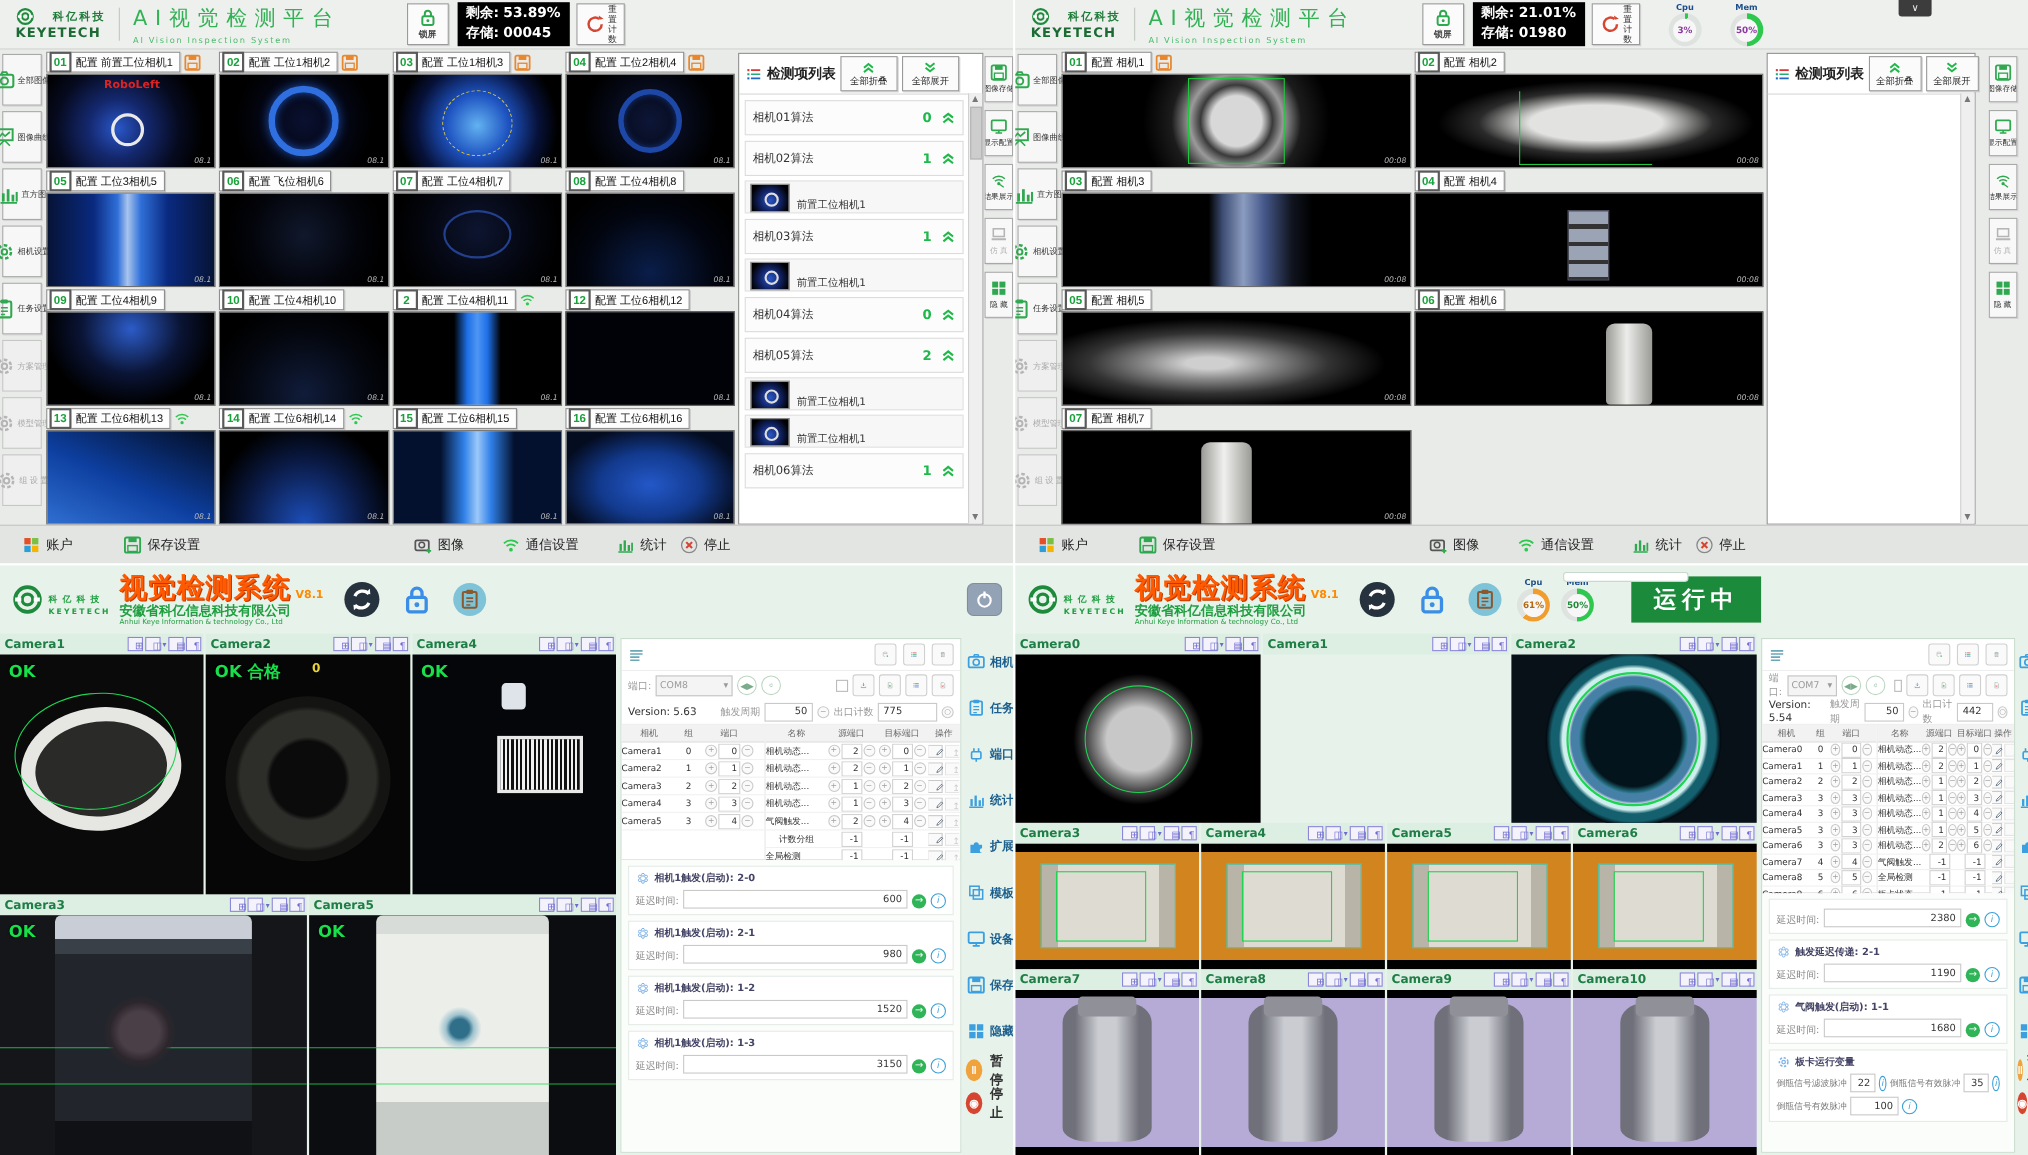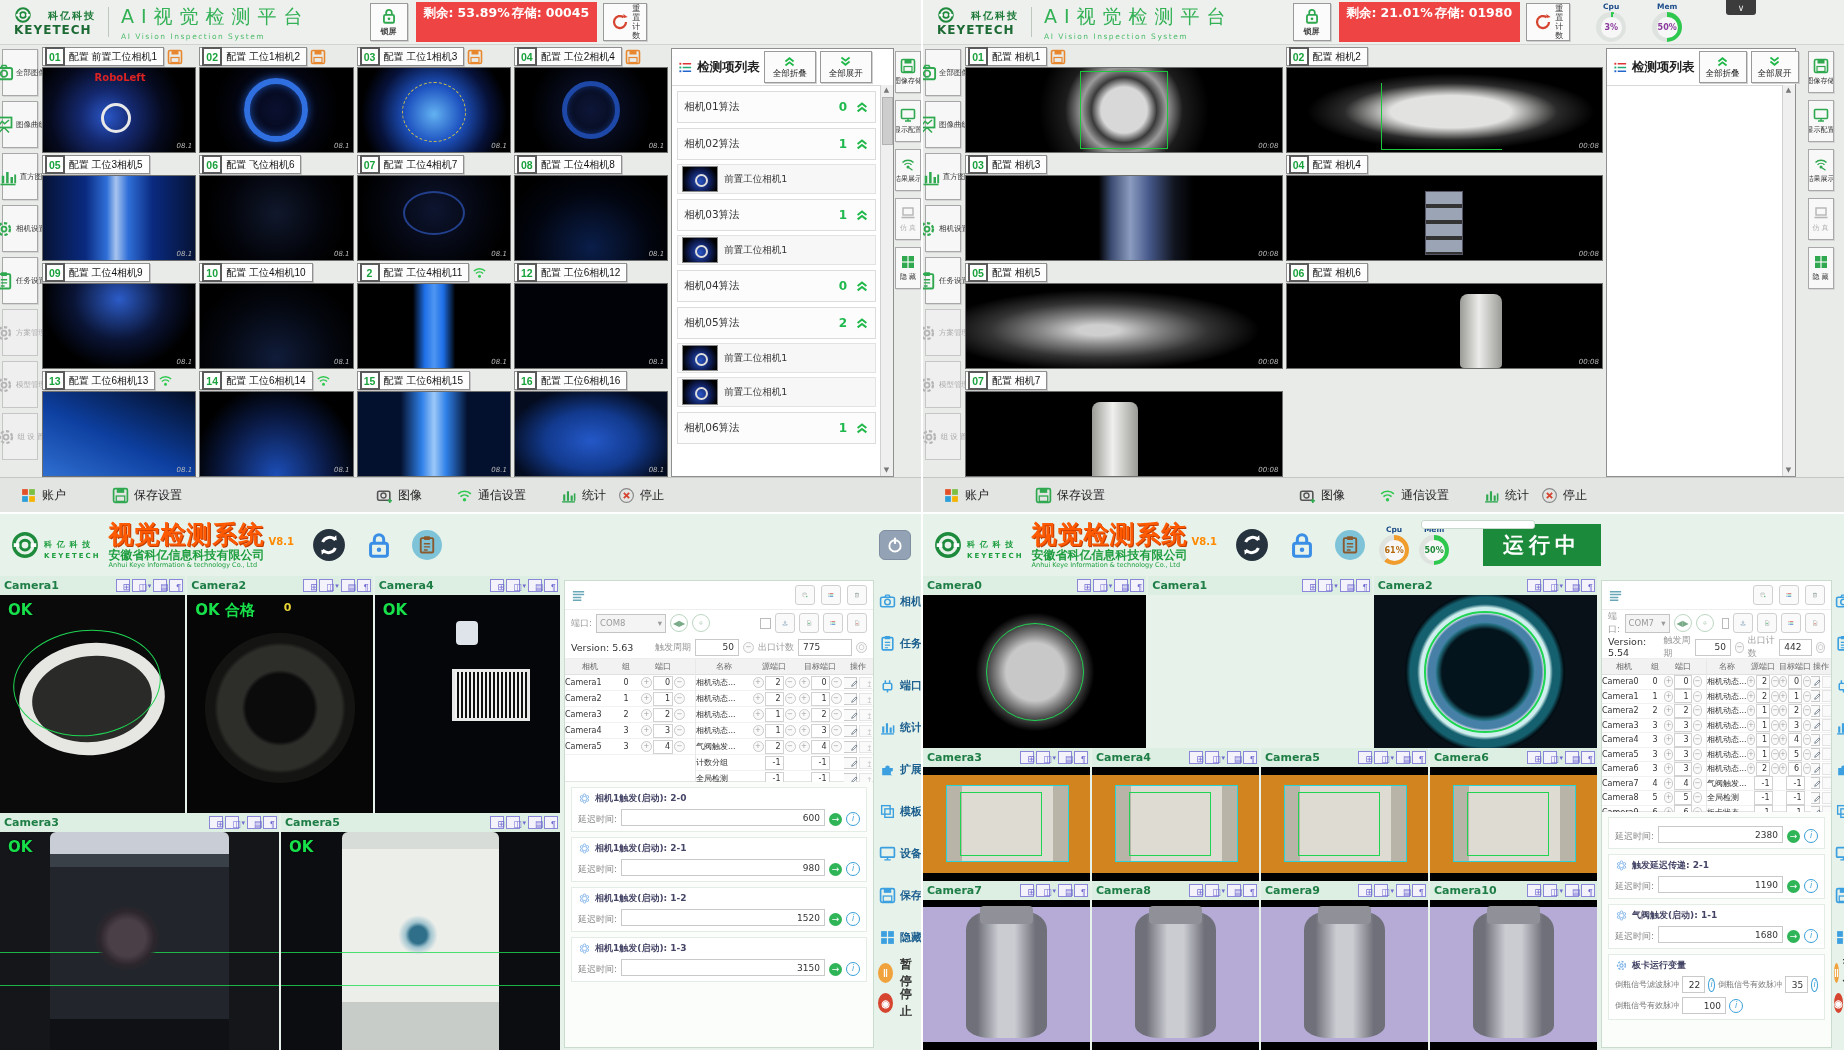--- a/index.html
+++ b/index.html
@@ -17,21 +17,21 @@
   .brand{display:flex;flex-direction:column;justify-content:center;margin-left:14px;line-height:1.1;}
   .brand-row{display:flex;align-items:center;gap:16px;}
   .brand-cn{color:#1d7a38;font-size:10px;font-weight:bold;letter-spacing:2px;}
   .brand-en{color:#1d6b34;font-size:12px;font-weight:bold;letter-spacing:1px;}
   .brand-div{width:1px;height:30px;background:#bfc8bf;margin:0 12px;}
   .t-titlebox{display:flex;flex-direction:column;}
   .t-title{color:#33b155;font-size:19px;letter-spacing:7px;}
   .t-sub{color:#4dbb6b;font-size:7.5px;letter-spacing:1.5px;margin-top:2px;}
   .lockbtn{margin-left:60px;width:38px;height:38px;border:1px solid #9a9a9a;background:#fbfbfb;display:flex;flex-direction:column;align-items:center;justify-content:center;gap:1px;box-shadow:1px 1px 0 #cfcfcf;}
   .lockbtn span{font-size:8px;color:#444;font-weight:bold;}
-  .storebox{margin-left:8px;background:#ef4444;color:#fff;padding:3px 8px;height:34px;display:flex;flex-direction:row;justify-content:flex-end;gap:2px;font-size:12.5px;font-weight:bold;}
+  .storebox{margin-left:8px;background:#000000;color:#fff;padding:3px 8px;height:34px;display:flex;flex-direction:column;justify-content:flex-end;gap:2px;font-size:12.5px;font-weight:bold;}
   .storebox .srow{display:flex;gap:4px;white-space:nowrap;}
   .resetbtn{margin-left:6px;width:44px;height:38px;border:1px solid #9a9a9a;background:#fbfbfb;display:flex;align-items:center;justify-content:center;gap:2px;box-shadow:1px 1px 0 #cfcfcf;}
   .resetbtn .rlab{font-size:8px;color:#333;width:18px;line-height:1.15;}
   .gaugewrap{display:flex;flex-direction:column;align-items:center;margin-left:26px;}
   .gauge-lab{font-size:7.5px;color:#1d4d8a;font-weight:bold;margin-bottom:1px;}
   .gauge{width:30px;height:30px;border-radius:50%;display:flex;align-items:center;justify-content:center;}
   .gauge .gin{width:21px;height:21px;border-radius:50%;background:#f6f7f6;display:flex;align-items:center;justify-content:center;font-size:8px;font-weight:bold;color:#8b3a9e;}
   .dark-tab{position:absolute;right:88px;top:0;width:30px;height:15px;background:#3c3c3c;color:#eee;font-size:9px;display:flex;align-items:center;justify-content:center;border-radius:0 0 3px 3px;}
   .t-body{display:flex;height:434px;}
   .t-side{width:40px;display:flex;flex-direction:column;align-items:center;padding-top:4px;gap:5px;}
@@ -54,21 +54,21 @@
   .t-panel.w-tl{width:222px;}
   .t-panel.w-tr{width:188px;}
   .panel-head{height:36px;display:flex;align-items:center;border-bottom:1px solid #d8d8d8;padding:0 2px 0 6px;gap:4px;}
   .ph-title{font-size:12.5px;font-weight:bold;color:#222;white-space:nowrap;}
   .ph-btn{width:52px;height:32px;border:1px solid #9a9a9a;background:#fbfbfb;display:flex;flex-direction:column;align-items:center;justify-content:center;box-shadow:1px 1px 0 #d0d0d0;}
   .ph-btn span{font-size:8.5px;color:#222;white-space:nowrap;}
   .panel-list{flex:1;overflow:hidden;padding-right:13px;}
   .pi-algo{margin:5px 4px 0 5px;border:1px solid #dcdcdc;background:#fcfcfc;height:30px;display:flex;align-items:center;padding:0 6px;gap:6px;}
   .pi-algo .nm{font-size:10.5px;color:#333;flex:1;}
   .pi-algo .ct{color:#1fb84c;font-weight:bold;font-size:12px;margin-right:2px;}
-  .pi-thumb{margin:4px 4px 0 5px;border:1px solid #e2e2e2;background:#f7f7f7;height:28px;display:flex;align-items:center;padding:0 4px;gap:6px;}
+  .pi-thumb{margin:4px 4px 0 5px;border:1px solid #e2e2e2;background:#f7f7f7;height:28px;display:flex;align-items:flex-end;padding:0 4px;gap:6px;}
   .pt-img{width:34px;height:24px;border:1px solid #888;background:radial-gradient(circle at 50% 60%,#2a57c8 0%,#10205e 45%,#000 80%);position:relative;}
   .pt-img:after{content:"";position:absolute;left:12px;top:7px;width:9px;height:9px;border:2px solid #ddd;border-radius:50%;}
   .pi-thumb .nm{font-size:9.5px;color:#333;}
   .panel-scroll{position:absolute;right:0;top:36px;bottom:0;width:12px;background:#efefef;border-left:1px solid #d0d0d0;}
   .panel-scroll .thumb{position:absolute;top:12px;left:1px;width:9px;height:46px;background:#cdcdcd;border:1px solid #b2b2b2;}
   .panel-scroll .arr{position:absolute;left:0;width:11px;height:11px;font-size:7px;color:#777;text-align:center;line-height:11px;}
   .t-strip{display:flex;flex-direction:column;align-items:center;padding-top:6px;gap:7px;flex:1;}
   .strip-btn{width:26px;height:42px;border:1px solid #a8a8a8;background:#f7f8f7;display:flex;flex-direction:column;align-items:center;justify-content:center;gap:2px;overflow:hidden;box-shadow:1px 1px 0 #d5d5d5;}
   .strip-btn span{font-size:7px;color:#333;white-space:nowrap;}
   .strip-btn.dis span{color:#b0b0b0;}
@@ -1582,21 +1582,21 @@
                 <div style="width: 28px; display: flex; gap: 2px; justify-content: center;">
                   <button class="opbtn">
                     <svg width="9" height="9" viewBox="0 0 16 16">
                       <path d="M3 13l1-3 6.5-6.5 2 2L6 12z" fill="none" stroke="#456" stroke-width="1.2"></path>
                     </svg>
                   </button>
                   <button class="opbtn dis">↥</button>
                 </div>
               </div>
               <div class="rrow" style="height: 15px;">
-                <div style="width: 56px; text-align: left;">计数分组</div>
+                <div style="width: 56px; text-align: center;">计数分组</div>
                 <div style="width: 44px; display: flex; align-items: center; gap: 1px; justify-content: center;">
                   <span class="mini-val" style="width: 13px;">-1</span>
                 </div>
                 <div style="width: 48px; display: flex; align-items: center; gap: 1px; justify-content: center;">
                   <span class="mini-val" style="width: 13px;">-1</span>
                 </div>
                 <div style="width: 28px; display: flex; gap: 2px; justify-content: center;">
                   <button class="opbtn">
                     <svg width="9" height="9" viewBox="0 0 16 16">
                       <path d="M3 13l1-3 6.5-6.5 2 2L6 12z" fill="none" stroke="#456" stroke-width="1.2"></path>

